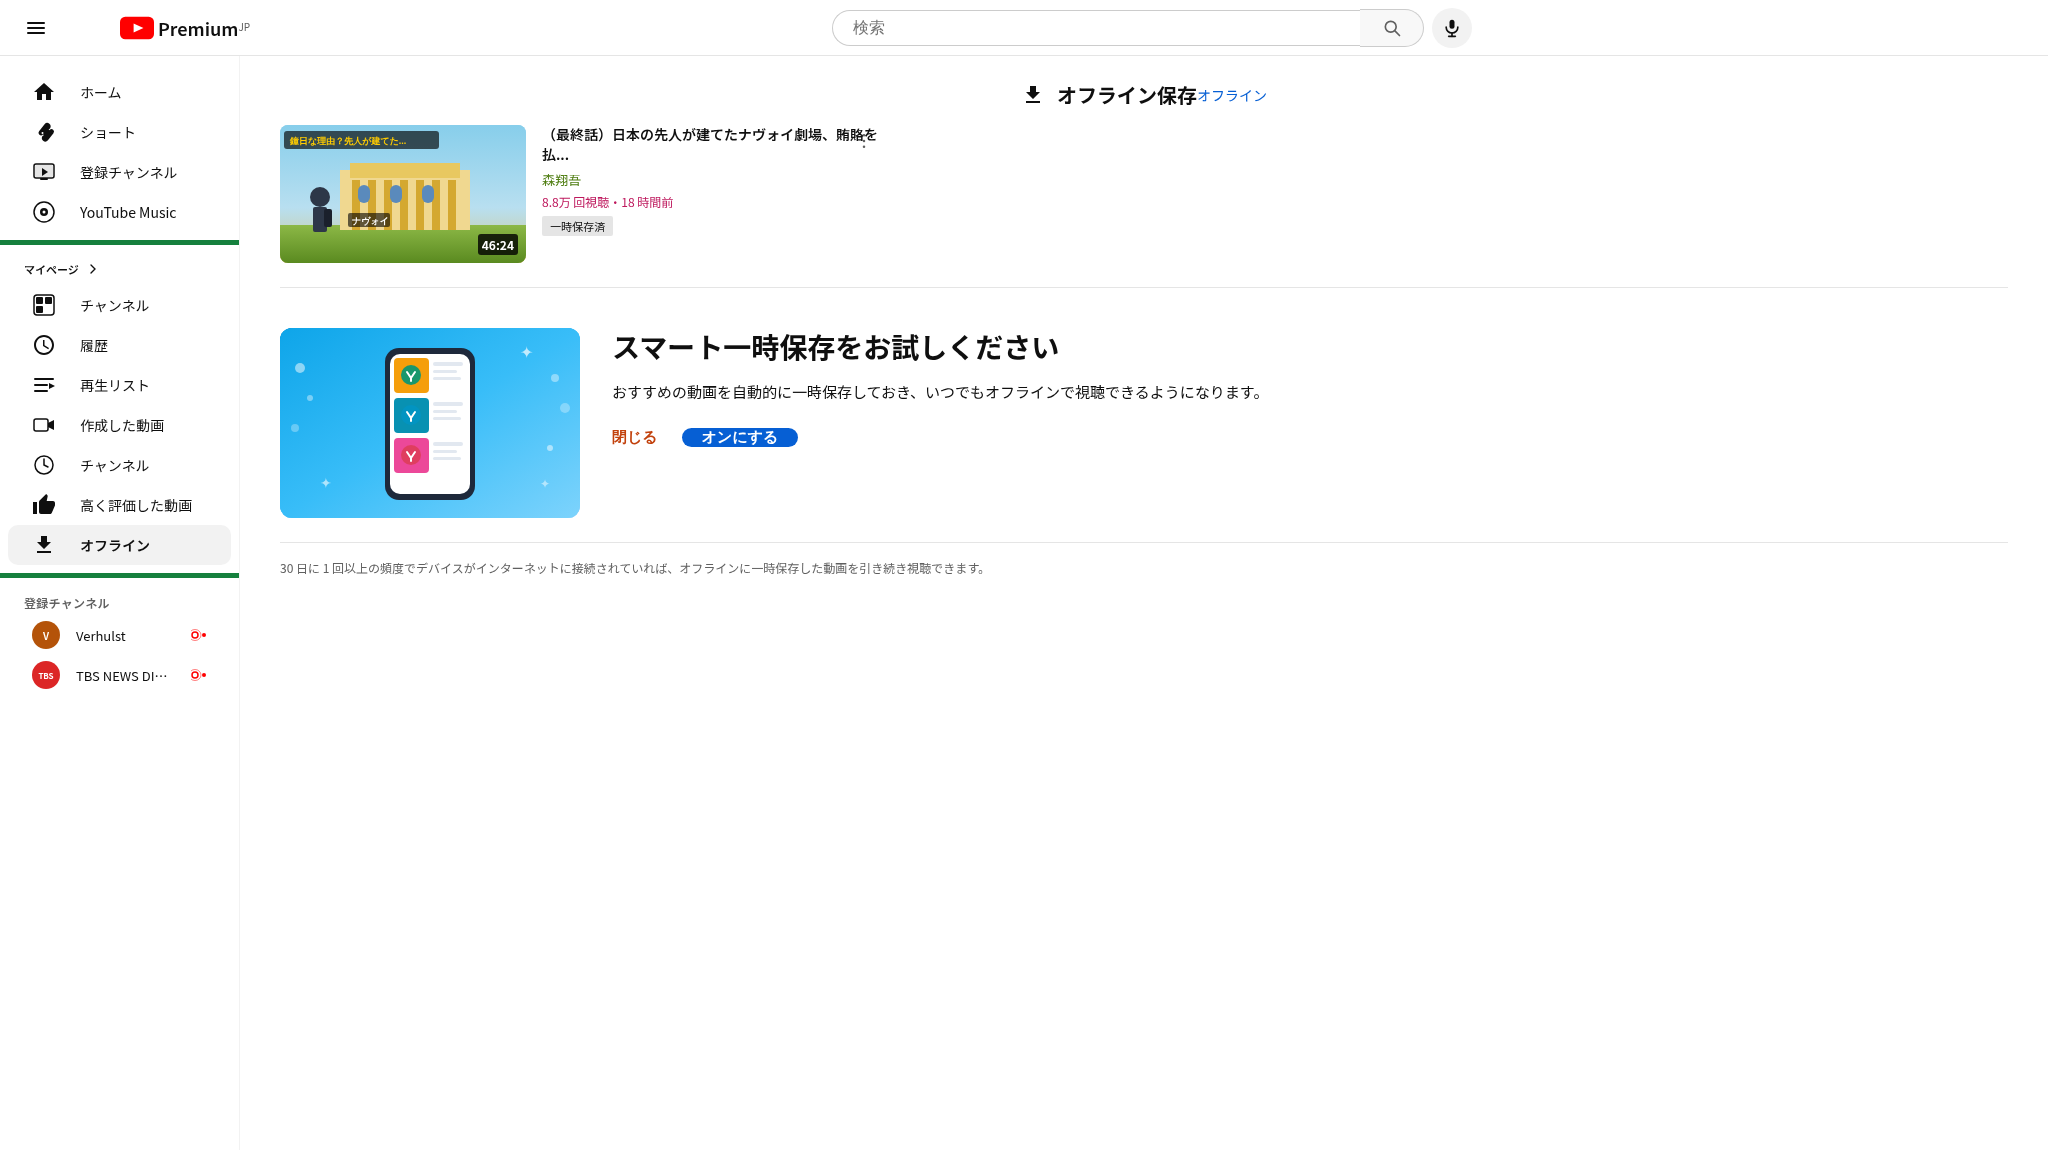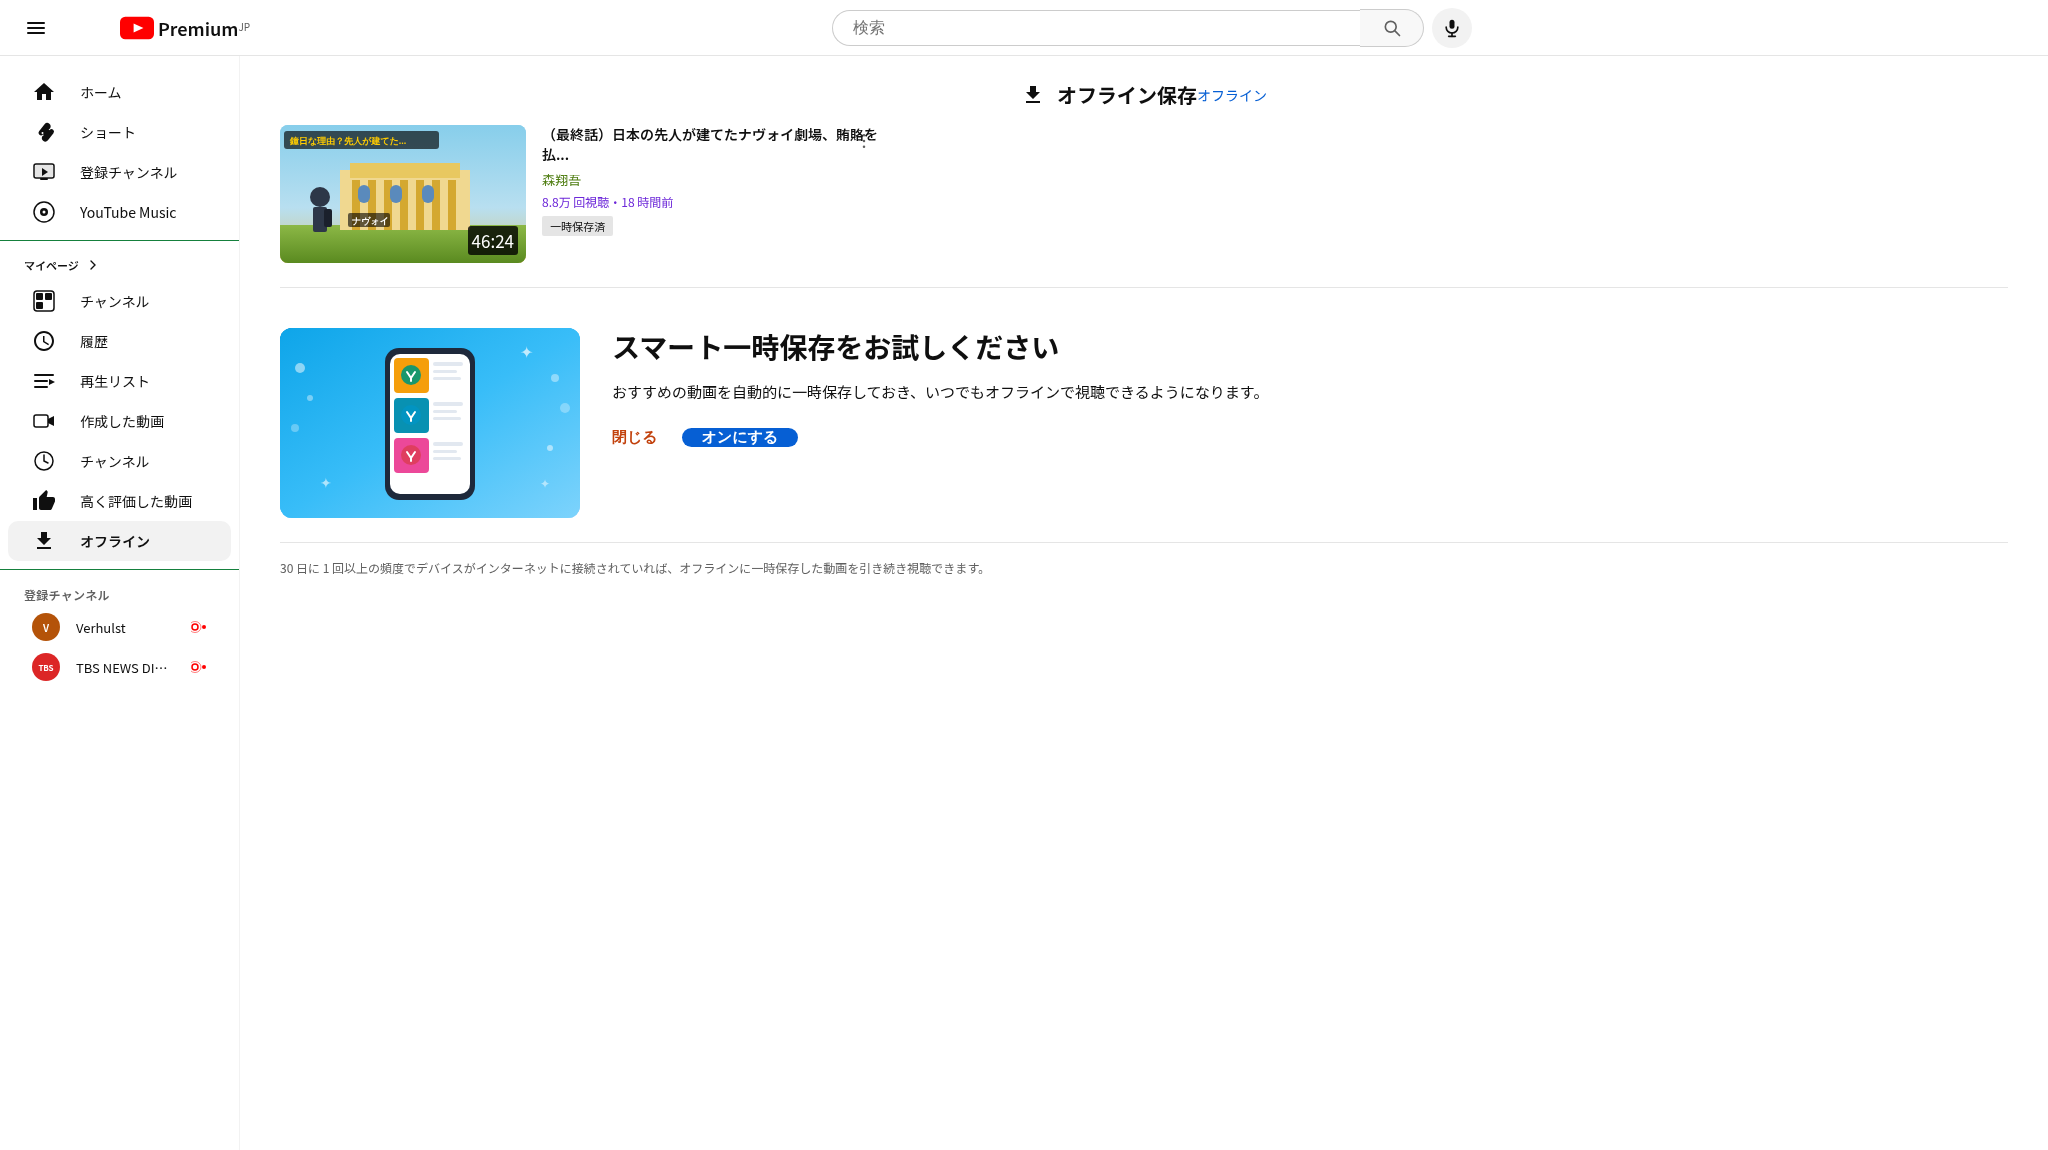--- a/index.html
+++ b/index.html
@@ -34,21 +34,21 @@
 
     
     .sidebar {
       width: 240px;
       min-width: 240px;
       overflow-y: auto;
       padding: 8px 0;
       border-right: 1px solid #f2f2f2;
       height: 100%;
     }
-    .sidebar-section { padding: 8px 0; border-bottom: 1px solid #15803d; }
+    .sidebar-section { padding: 8px 0; border-bottom: 5px solid #15803d; }
     .sidebar-section:last-child { border-bottom: none; }
     .sidebar-item {
       display: flex;
       align-items: center;
       gap: 24px;
       padding: 0 24px;
       height: 40px;
       cursor: pointer;
       border-radius: 10px;
       margin: 0 8px;
@@ -112,29 +112,29 @@
       background: linear-gradient(to bottom, #87ceeb 0%, #c8e6f5 40%, #4a90d9 60%, #d4a700 80%, #b8860b 100%);
       display: flex; flex-direction: column; align-items: center; justify-content: center;
       position: relative;
     }
     .thumb-duration {
       position: absolute;
       bottom: 8px;
       right: 8px;
       background: rgba(0,0,0,0.8);
       color: #fff;
-      font-size: 17px;
+      font-size: 12px;
       padding: 2px 4px;
       border-radius: 3px;
-      font-weight: 400;
+      font-weight: 700;
     }
     .video-info { flex: 1; position: relative; }
     .video-title { font-size: 14px; font-weight: 600; line-height: 1.4; margin-bottom: 6px; cursor: pointer; }
     .video-channel { font-size: 13px; color: #4d7c0f; margin-bottom: 4px; }
-    .video-meta { font-size: 12px; color: #6d28d9; }
+    .video-meta { font-size: 12px; color: #be185d; }
     .video-badge { display: inline-block; background: #e5e5e5; color: #0f0f0f; font-size: 11px; padding: 2px 8px; border-radius: 2px; margin-top: 6px; }
     .more-btn {
       position: absolute; top: 0; right: 0;
       background: none; border: none; cursor: pointer;
       width: 32px; height: 32px; border-radius: 50%;
       display: flex; align-items: center; justify-content: center;
       font-size: 18px; color: #606060;
     }
 
     

